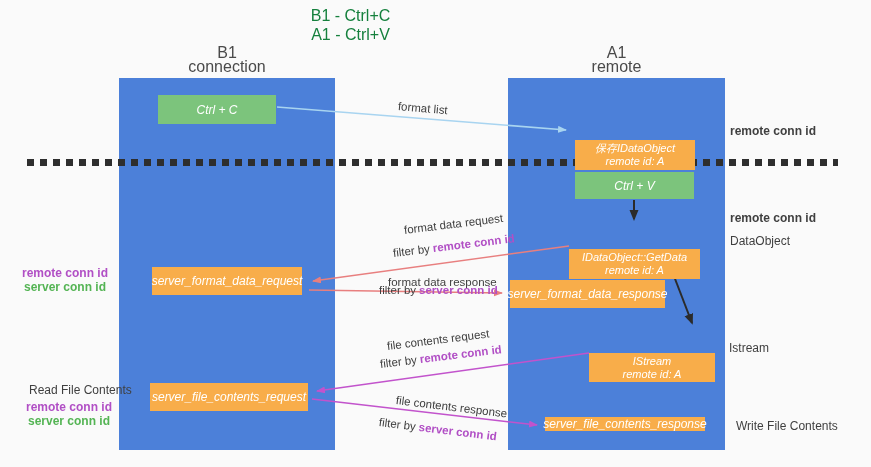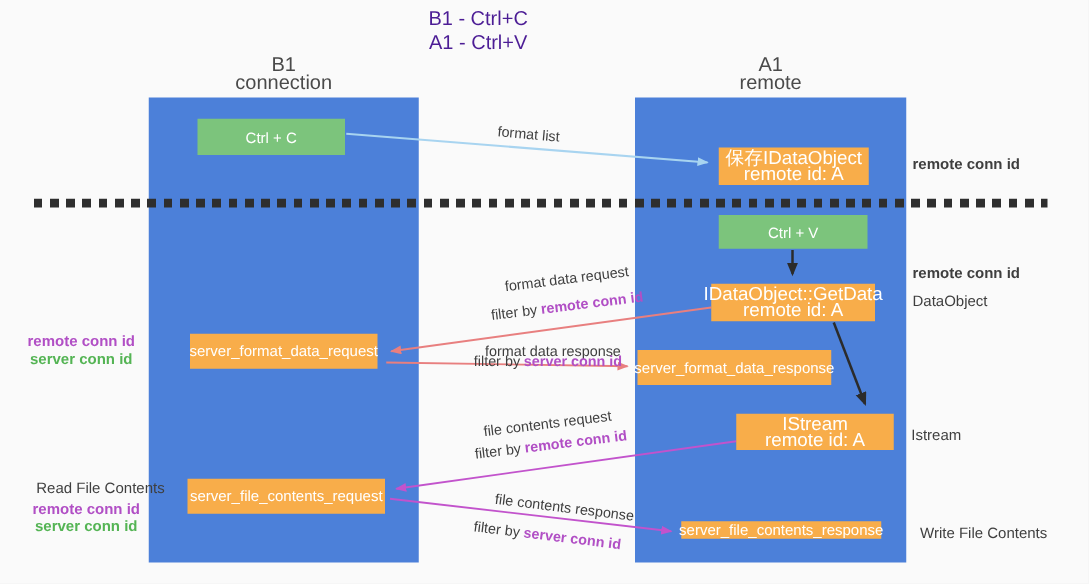--- a/index.html
+++ b/index.html
@@ -1,34 +1,34 @@
 <!DOCTYPE html>
 <html><head>
 <meta charset="utf-8">
 <style>
   html,body{margin:0;padding:0;}
   body{font-family:"Liberation Sans","DejaVu Sans",sans-serif;background:#f0f0f0;}
   #canvas{position:relative;width:871px;height:467px;background:#fafafa;overflow:hidden;}
 
   .title{position:absolute;left:0;top:6px;width:701px;text-align:center;
-         font-size:16px;line-height:19px;color:#4c1d95;padding-left:32px;}
+         font-size:16px;line-height:19px;color:#15803d;}
 
   .col-header{position:absolute;text-align:center;font-size:16px;line-height:14px;color:#4a4a4a;}
   .column{position:absolute;top:78px;height:372px;background:#4c80d9;}
   #col-left{left:119px;width:216px;}
   #col-right{left:508px;width:217px;}
 
   .dashed-line{position:absolute;left:27px;top:159px;width:811px;height:7px;
     background:repeating-linear-gradient(90deg,#2e2e2e 0 7px,transparent 7px 13px);}
 
   .box{position:absolute;display:flex;flex-direction:column;align-items:center;
-       justify-content:center;color:#fff;text-align:left;font-size:12px;line-height:14px;}
+       justify-content:center;color:#fff;text-align:left;font-size:12px;line-height:14px;font-style:italic;}
   .box.orange{background:#f8ad4a;}
   .box.green{background:#7cc47c;}
-  .box.two-line{font-size:15px;line-height:13px;}
+  .box.two-line{font-size:11px;line-height:13px;margin-top:22px;}
 
   #box-ctrl-c{left:158px;top:95px;width:118px;height:29px;}
   #box-save-idataobject{left:575px;top:118px;width:120px;height:30px;}
   #box-ctrl-v{left:575px;top:172px;width:119px;height:27px;}
   #box-getdata{left:569px;top:227px;width:131px;height:30px;}
   #box-format-request{left:152px;top:267px;width:150px;height:28px;}
   #box-format-response{left:510px;top:280px;width:155px;height:28px;}
   #box-istream{left:589px;top:331px;width:126px;height:29px;}
   #box-file-request{left:150px;top:383px;width:158px;height:28px;}
   #box-file-response{left:545px;top:417px;width:160px;height:14px;}

